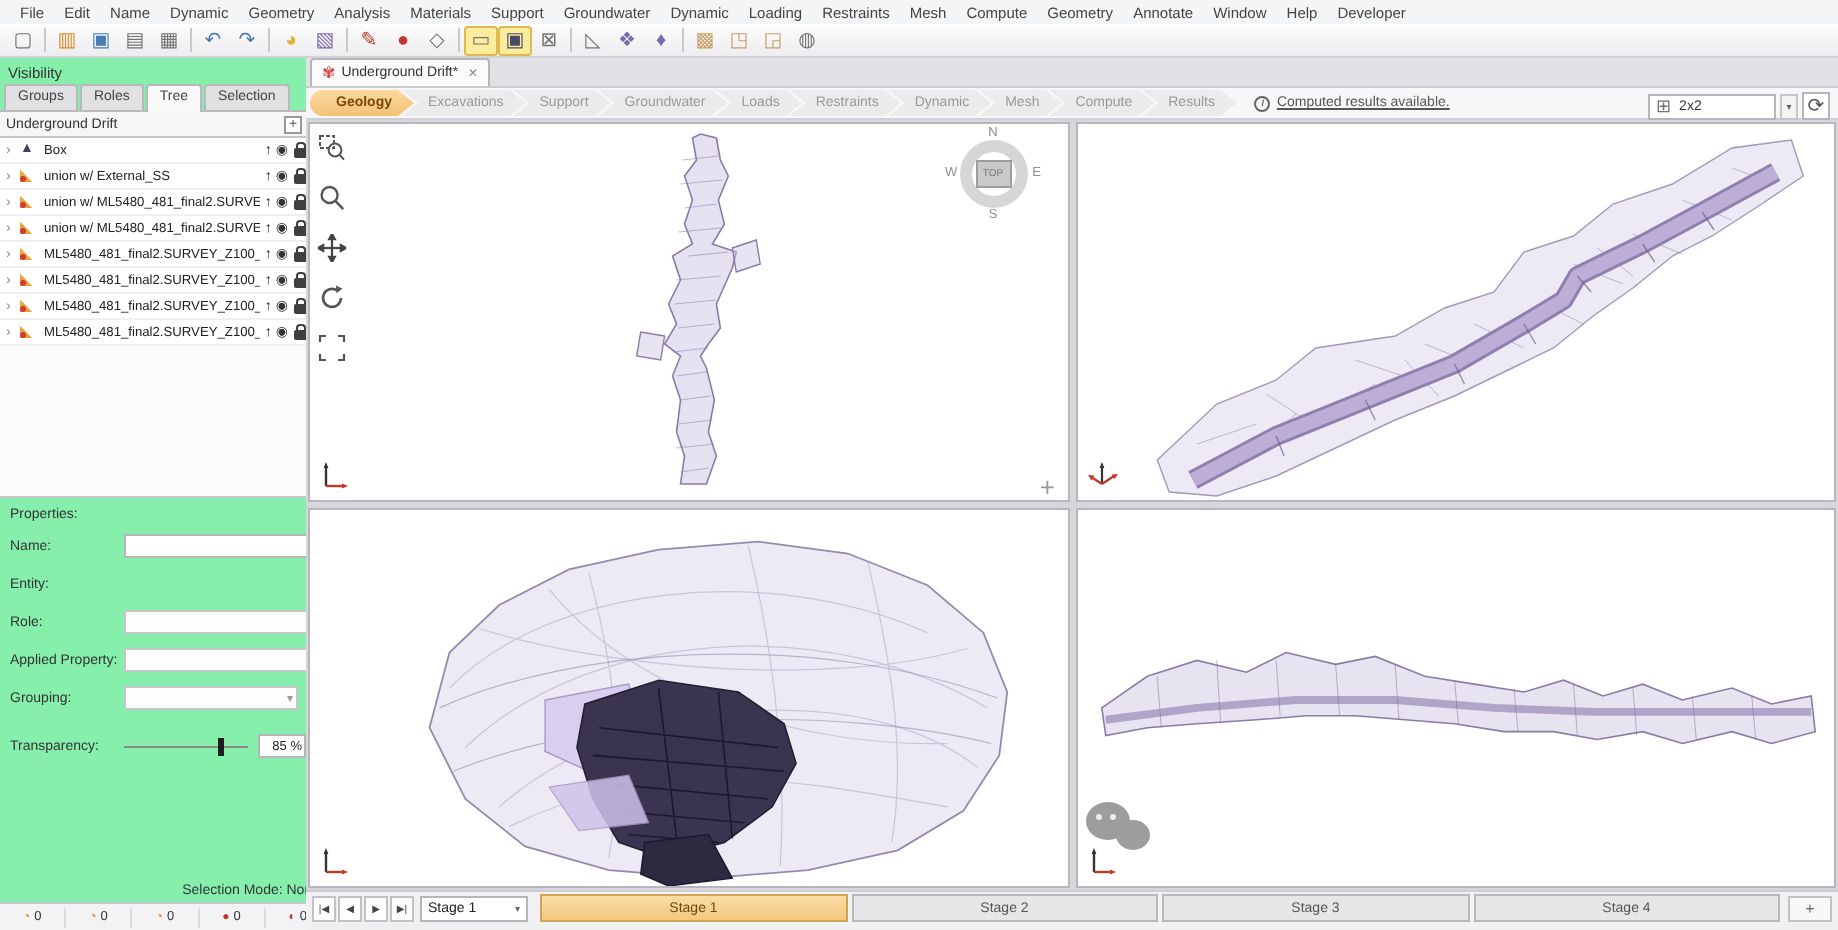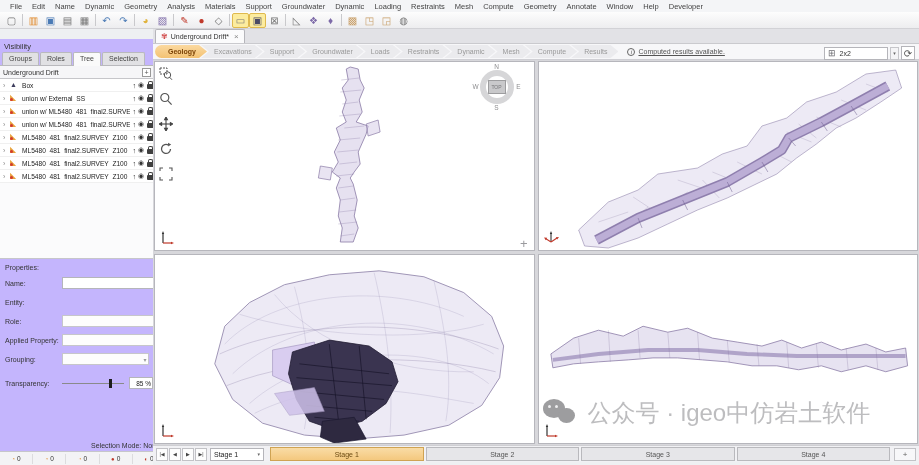--- a/index.html
+++ b/index.html
@@ -12,21 +12,21 @@
 
   
   .toolbar{position:absolute;left:0;top:12px;width:919px;height:17px;background:linear-gradient(#fdfdfd,#ededef);border-bottom:1px solid #d2d2d6;display:flex;align-items:center;padding-left:3px}
   .tb{width:17px;height:15px;display:flex;align-items:center;justify-content:center;font-size:10px;border-radius:2px;color:#777}
   .tb.hl{background:#fcec9e;border:1px solid #dfb94e}
   .tb-sep{width:1px;height:12px;background:#c9c9cc;margin:0 2px}
   .c-or{color:#e08a2c}.c-bl{color:#4a7ab5}.c-rd{color:#c0392b}.c-pu{color:#7d6aa8}
   .c-gy{color:#767676}.c-yl{color:#e0b33c}.c-tn{color:#c9a06a}.c-dk{color:#4a4a66}
 
   
-  .sidebar{position:absolute;left:0;top:39px;width:166px;bottom:0;background:#c4b5fd;border-right:1px solid #aeaeb4}
+  .sidebar{position:absolute;left:0;top:29px;width:166px;bottom:0;background:#86efac;border-right:1px solid #aeaeb4}
   .vis-title{height:13px;padding:3px 4px 0;font-size:7.5px;color:#333}
   .vis-tabs{display:flex;height:14px;border-bottom:1px solid #b9b9bd;padding-left:2px}
   .vtab{padding:2px 6px 0;font-size:7px;background:#e1e1e4;border:1px solid #b9b9bd;border-bottom:none;margin-right:1px;border-radius:2px 2px 0 0;color:#444;height:13px}
   .vtab.active{background:#fafafa;height:14px;margin-bottom:-1px}
   .tree-hd{height:13px;display:flex;align-items:center;padding:0 3px;border-bottom:1px solid #c6c6ca;font-size:7px;background:#f6f6f8}
   .tree-hd .sp{flex:1}
   .hd-btn{width:9px;height:9px;border:1px solid #999;background:#fff;font-size:7px;line-height:7px;text-align:center;margin-left:2px;color:#555}
   .tree{position:relative;height:180px;background:#fbfbfc;border-bottom:1px solid #c6c6ca}
   .trow{height:13px;display:flex;align-items:center;padding:0 11px 0 3px;background:#fff;border-bottom:1px solid #f0f0f0}
   .exp{color:#8a8a8a;font-size:7px;width:7px;flex:none}
@@ -469,21 +469,20 @@
             <line x1="4" y1="15" x2="4" y2="5" stroke="#333" stroke-width="1.2"></line>
             <polygon points="4,3 2.8,6 5.2,6" fill="#333"></polygon>
             <line x1="4" y1="15" x2="13" y2="15" stroke="#c0392b" stroke-width="1.2"></line>
             <polygon points="15,15 12,13.8 12,16.2" fill="#c0392b"></polygon>
           </svg></span>
       <div class="watermark">
         <span class="wc-icon">
             <span class="wc-b1"></span>
             <span class="wc-b2"></span>
           </span>
-        <span>公众号 · igeo中仿岩土软件</span>
       </div>
     </div>
   </div>
 
   <div class="stagebar">
     <span class="nav-btn">|◀</span>
     <span class="nav-btn">◀</span>
     <span class="nav-btn">▶</span>
     <span class="nav-btn">▶|</span>
     <span class="stage-select">

